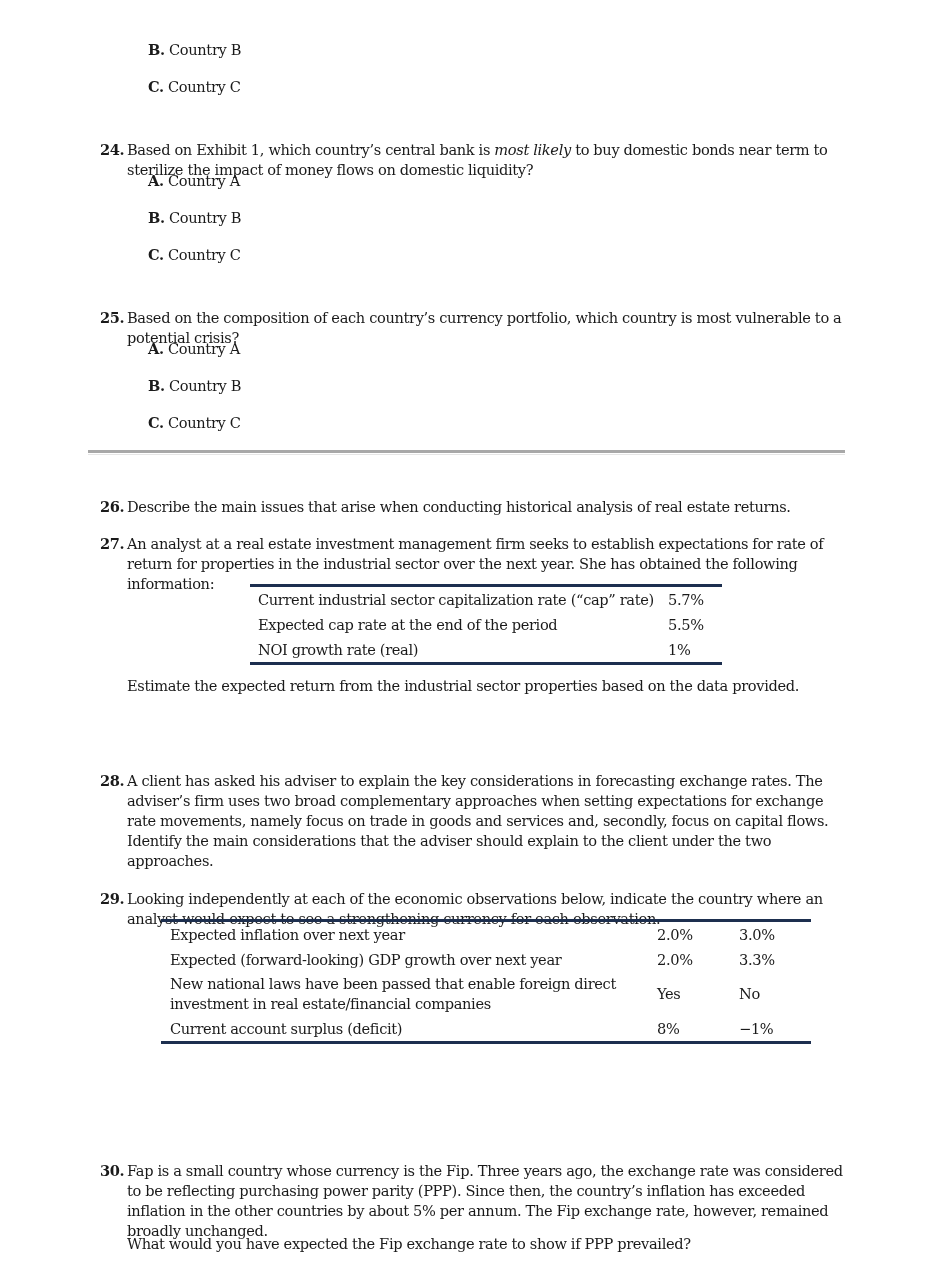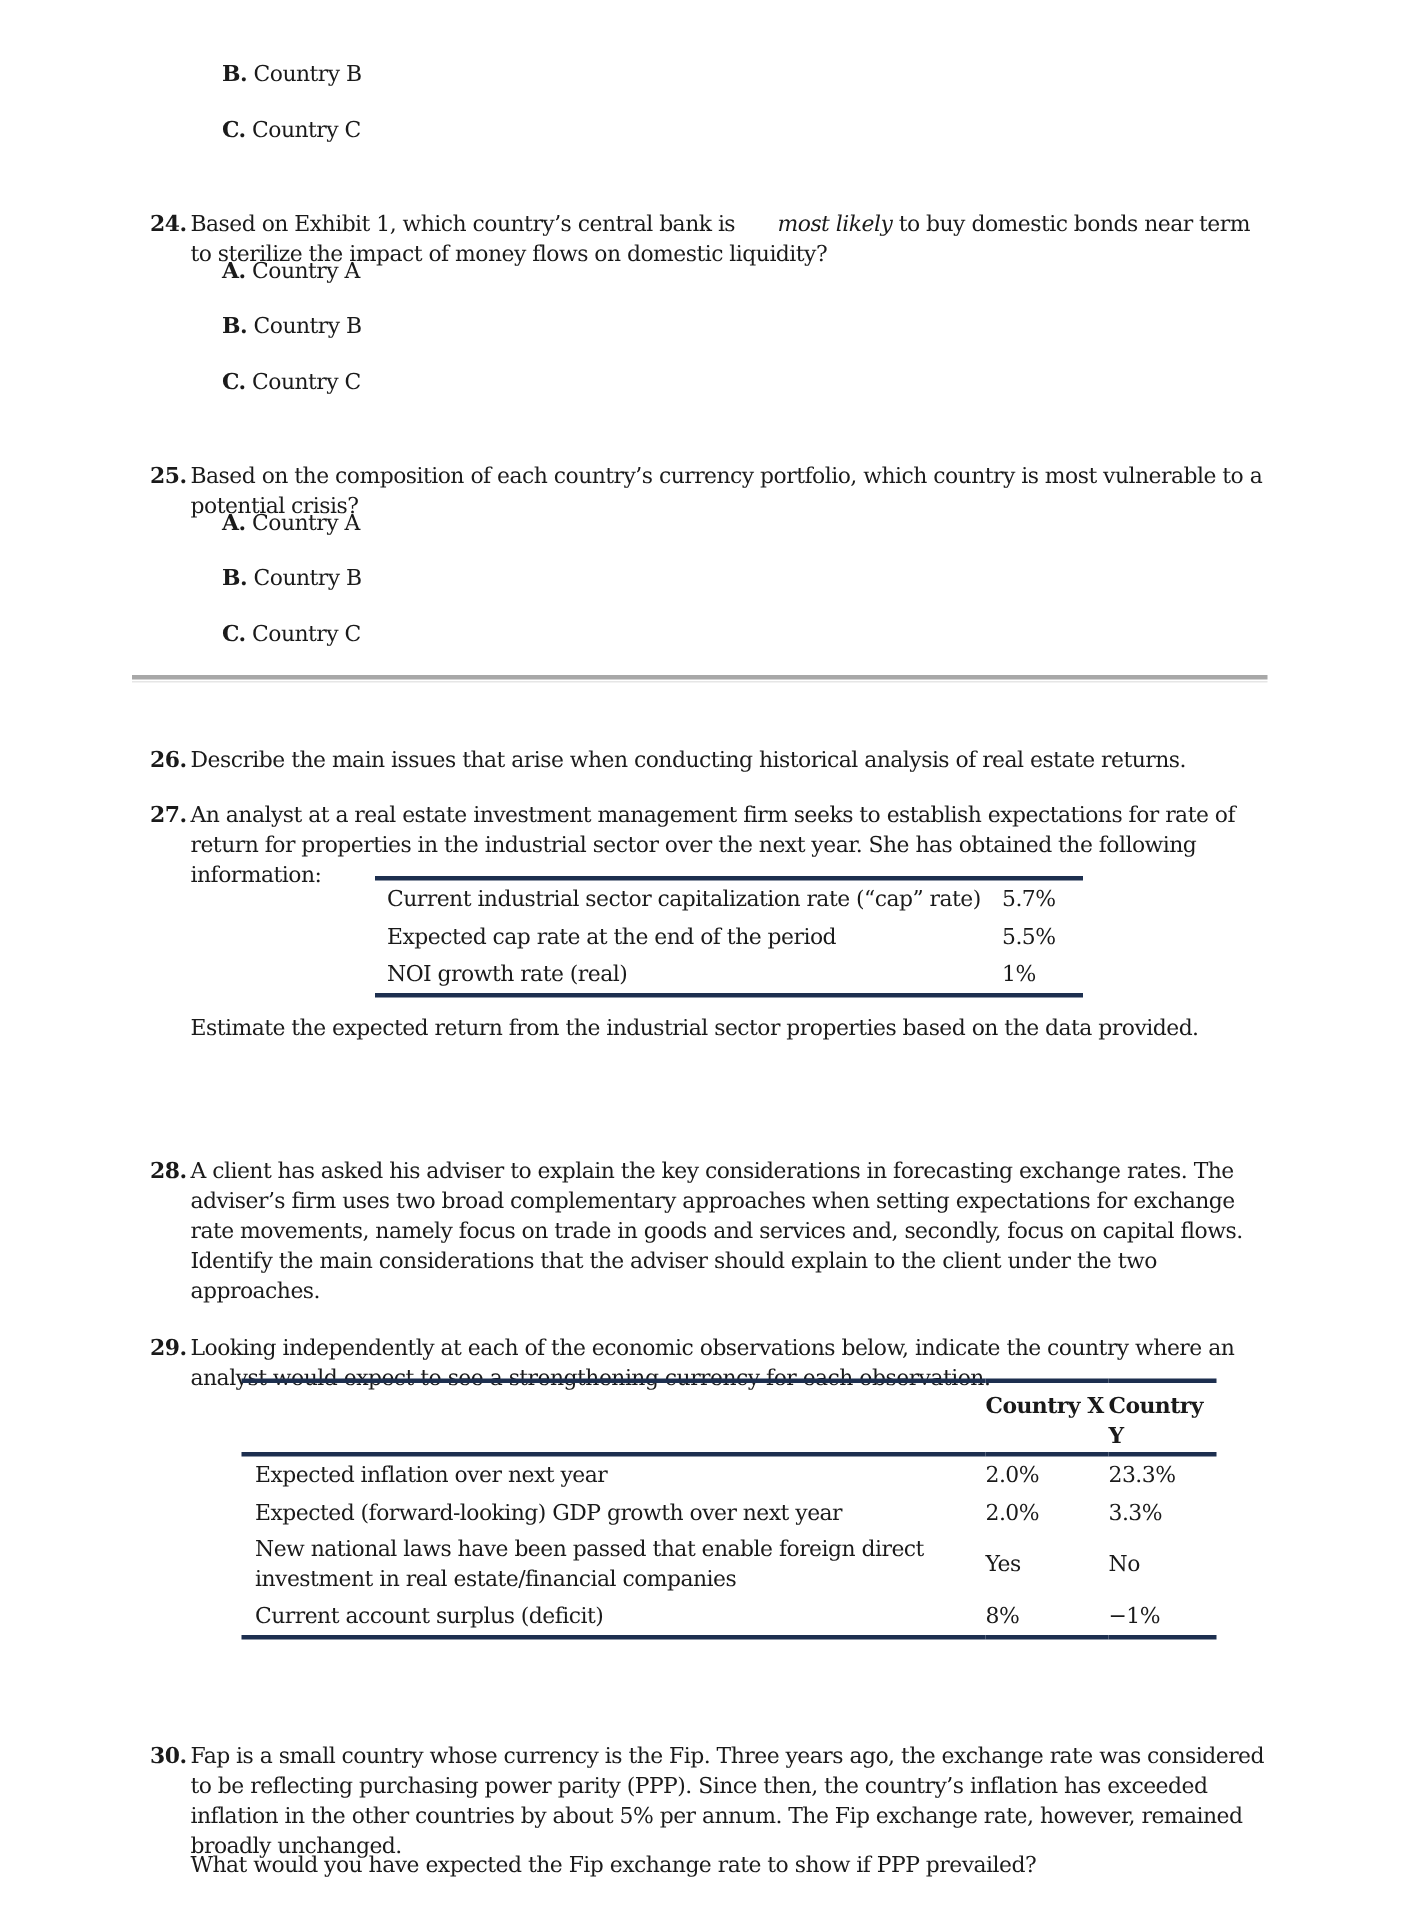--- a/index.html
+++ b/index.html
@@ -17,21 +17,21 @@
   table { border-collapse:collapse; position:absolute; font-size:14.6px; letter-spacing:-0.35px; }
   .t1 { left:250px; top:584px; width:472px; border-top:3px solid #1d2f4f; border-bottom:3px solid #1d2f4f; }
   .t1 td { padding:0 8px; height:25px; line-height:25px; }
   .t1 td.val { width:46px; padding-left:4px; }
   .t2 { left:161px; top:919px; width:650px; border-top:3px solid #1d2f4f; border-bottom:3px solid #1d2f4f; }
   .t2 th { font-weight:bold; text-align:left; padding:6px 0 0 0; line-height:20px; vertical-align:top; border-bottom:3px solid #1d2f4f; height:40px; }
   .t2 td { padding:0 0 0 9px; height:25px; line-height:20px; vertical-align:middle; }
   .t2 td.cx, .t2 th.cx { width:82px; padding-left:0; }
   .t2 td.cy, .t2 th.cy { width:72px; padding-left:0; }
   .t2 tr.tall td { height:44px; }
-  em { font-style:italic;margin-left:24px; }
+  em { font-style:italic; }
 </style>
 </head>
 <body>
 
 <div class="page">
 
   <div class="opt" style="top:40px">
     <b>B.</b> <span>Country B</span>
   </div>
   <div class="opt" style="top:77px">
@@ -82,29 +82,24 @@
 
   <div class="q" style="top:745px">
     <span class="num">28.</span><span class="body">A client has asked his adviser to explain the key considerations in forecasting exchange rates. The adviser’s firm uses two broad complementary approaches when setting expectations for exchange rate movements, namely focus on trade in goods and services and, secondly, focus on capital flows. Identify the main considerations that the adviser should explain to the client under the two approaches.</span>
   </div>
 
   <div class="q" style="top:863px">
     <span class="num">29.</span><span class="body">Looking independently at each of the economic observations below, indicate the country where an analyst would expect to see a strengthening currency for each observation.</span>
   </div>
   <table class="t2">
     <tbody>
-        <tr>
-      <th></th>
-      <th class="cx">Country X</th>
-      <th class="cy">Country Y</th>
-    </tr>
     <tr>
           <td>Expected inflation over next year</td>
           <td class="cx">2.0%</td>
-          <td class="cy">23.3%</td>
+          <td class="cy">3.0%</td>
         </tr>
     <tr>
           <td>Expected (forward-looking) GDP growth over next year</td>
           <td class="cx">2.0%</td>
           <td class="cy">3.3%</td>
         </tr>
     <tr class="tall">
           <td>New national laws have been passed that enable foreign direct investment in real estate/financial companies</td>
           <td class="cx">Yes</td>
           <td class="cy">No</td>

